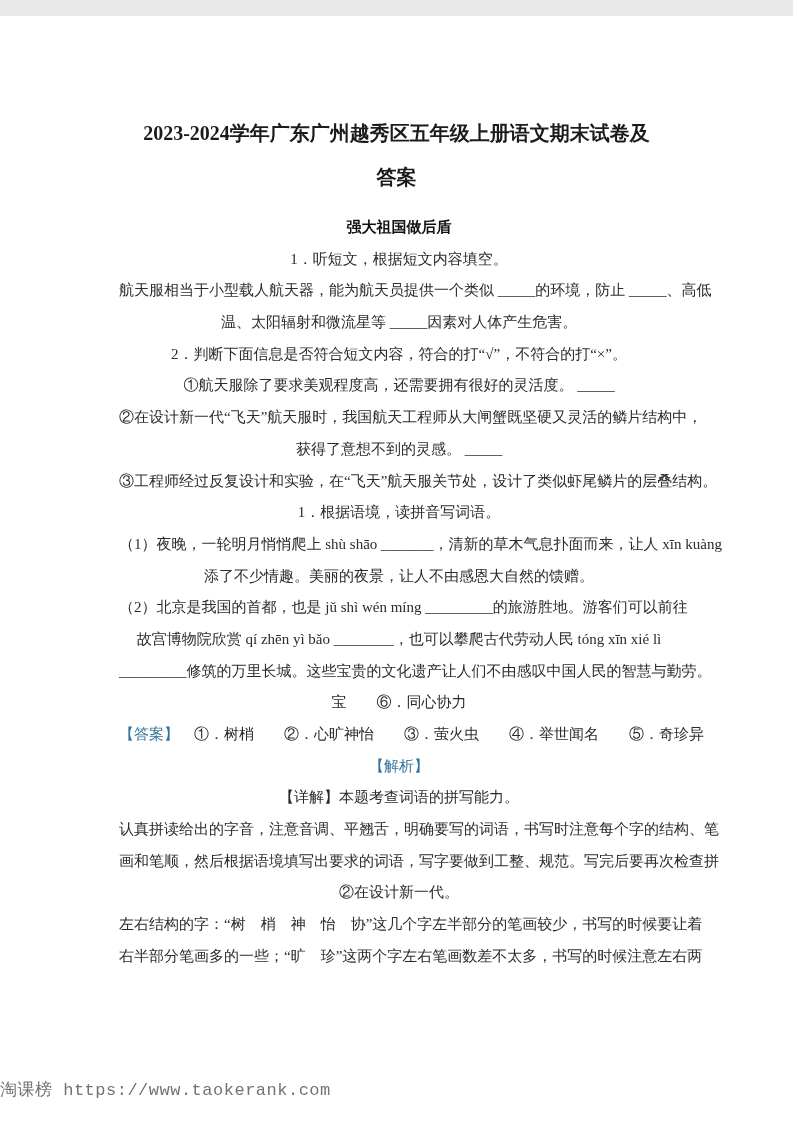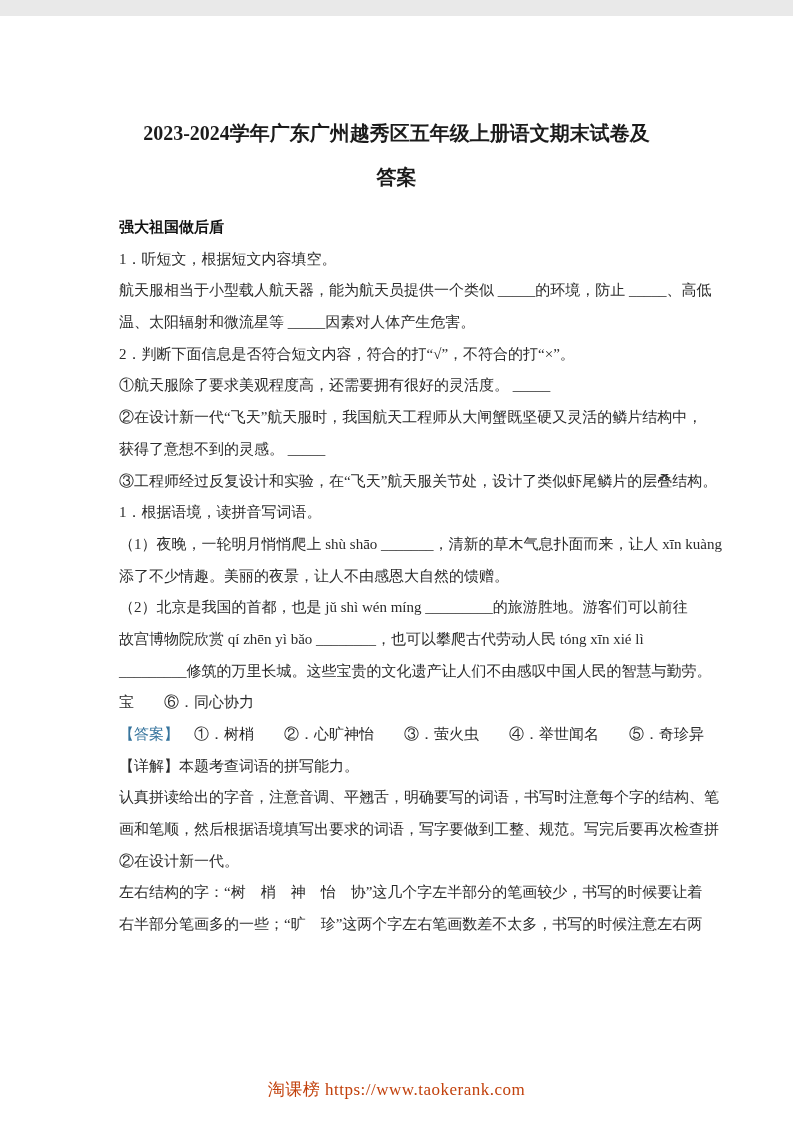--- a/index.html
+++ b/index.html
@@ -29,36 +29,36 @@
     top: 196px;
     left: 119px;
     width: 560px;
   }
   .doc-line {
     font-size: 15px;
     line-height: 31.7px;
     height: 31.7px;
     white-space: pre;
     color: #2b2b2b;
+    text-align: center;
   }
   .doc-line.heading {
     font-weight: bold;
     color: #111111;
   }
   .label { color: #2b2b2b; }
   .label.accent { color: #36749d; }
   .page-footer {
     position: absolute;
     left: 0;
     right: 0;
     top: 1062px;
-    text-align: center;
-    font-family: Liberation Serif, serif;
+    font-family: Liberation Mono, monospace;
     font-size: 17px;
-    color: #c2410c;
+    color: #737373;
     letter-spacing: 0.5px;
   }
 </style>
 </head>
 <body>
 
 <div class="page">
 
   <div class="doc-title">
     <div>2023-2024学年广东广州越秀区五年级上册语文期末试卷及</div>
@@ -76,20 +76,21 @@
       <div class="doc-line">获得了意想不到的灵感。 _____</div>
       <div class="doc-line">③工程师经过反复设计和实验，在“飞天”航天服关节处，设计了类似虾尾鳞片的层叠结构。</div>
       <div class="doc-line">1．根据语境，读拼音写词语。</div>
       <div class="doc-line">（1）夜晚，一轮明月悄悄爬上 shù shāo _______，清新的草木气息扑面而来，让人 xīn kuàng</div>
       <div class="doc-line">添了不少情趣。美丽的夜景，让人不由感恩大自然的馈赠。</div>
       <div class="doc-line">（2）北京是我国的首都，也是 jǔ shì wén míng _________的旅游胜地。游客们可以前往</div>
       <div class="doc-line">故宫博物院欣赏 qí zhēn yì bǎo ________，也可以攀爬古代劳动人民 tóng xīn xié lì</div>
       <div class="doc-line">_________修筑的万里长城。这些宝贵的文化遗产让人们不由感叹中国人民的智慧与勤劳。</div>
       <div class="doc-line">宝　　⑥．同心协力</div>
       <div class="doc-line"><span class="label accent">【答案】</span>　①．树梢　　②．心旷神怡　　③．萤火虫　　④．举世闻名　　⑤．奇珍异</div>
+      <div class="doc-line"><span class="label accent">【解析】</span></div>
       <div class="doc-line"><span class="label">【详解】</span>本题考查词语的拼写能力。</div>
       <div class="doc-line">认真拼读给出的字音，注意音调、平翘舌，明确要写的词语，书写时注意每个字的结构、笔</div>
       <div class="doc-line">画和笔顺，然后根据语境填写出要求的词语，写字要做到工整、规范。写完后要再次检查拼</div>
       <div class="doc-line">②在设计新一代。</div>
       <div class="doc-line">左右结构的字：“树　梢　神　怡　协”这几个字左半部分的笔画较少，书写的时候要让着</div>
       <div class="doc-line">右半部分笔画多的一些；“旷　珍”这两个字左右笔画数差不太多，书写的时候注意左右两</div>
     </div>
 
   <div class="page-footer">
     <span>淘课榜 https://www.taokerank.com</span>

